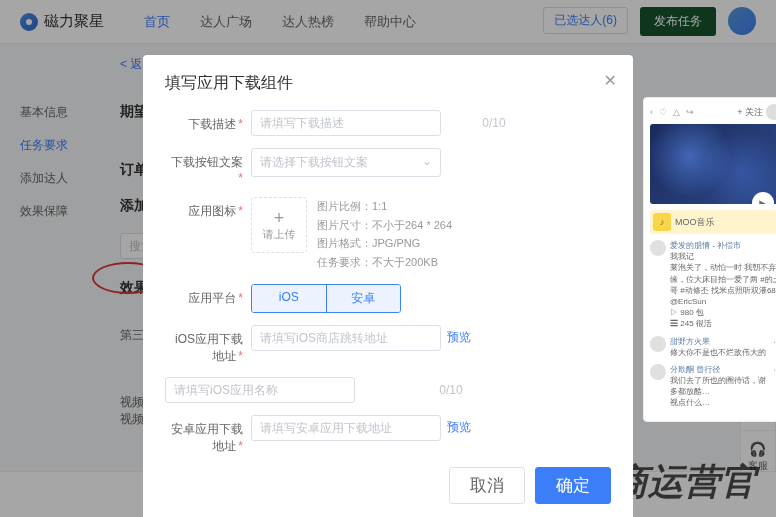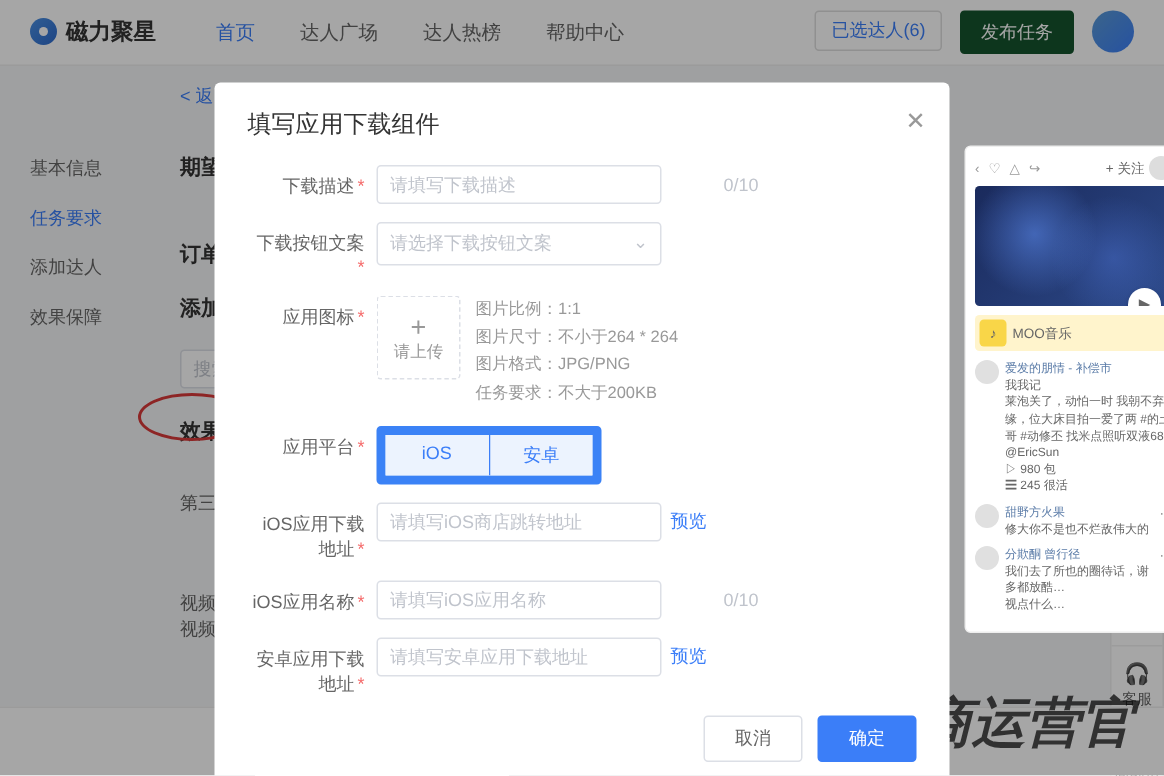--- a/index.html
+++ b/index.html
@@ -1,18 +1,18 @@
 <!DOCTYPE html>
 <html><head>
 <meta charset="utf-8">
 <style>
 *{margin:0;padding:0;box-sizing:border-box;font-family:-apple-system,BlinkMacSystemFont,"PingFang SC","Microsoft YaHei",sans-serif}
 body{background:#f5f6f7;width:776px;height:517px;overflow:hidden;position:relative;font-size:12px}
 .header{background:#fff;height:44px;display:flex;align-items:center;padding:0 20px;border-bottom:1px solid #eee}
-.logo{display:flex;align-items:flex-start;font-size:15px;font-weight:700;color:#333}
+.logo{display:flex;align-items:flex-end;font-size:15px;font-weight:400;color:#333}
 .logo-icon{width:18px;height:18px;border-radius:50%;background:linear-gradient(135deg,#4a90e2,#2e6acc);margin-right:6px;position:relative}
 .logo-icon::after{content:"";width:6px;height:6px;background:#fff;border-radius:50%;position:absolute;top:6px;left:6px}
 .nav{display:flex;margin-left:40px;gap:30px}
 .nav-item{color:#666;font-size:13px;cursor:pointer}
 .nav-item.active{color:#3b7ef8;font-weight:500}
 .header-right{margin-left:auto;display:flex;align-items:flex-start;gap:12px}
 .selected-badge{border:1px solid #ddd;border-radius:3px;padding:4px 10px;font-size:12px;color:#666}
 .selected-badge span{color:#3b7ef8}
 .publish-btn{background:#14532d;color:#fff;padding:6px 14px;border-radius:3px;font-size:12px;border:none;cursor:pointer}
 .avatar{width:28px;height:28px;border-radius:50%;background:linear-gradient(135deg,#5b9bd5,#3b7ef8)}
@@ -44,27 +44,27 @@
 .req::after{content:"*";color:#f56c6c;margin-left:2px}
 .form-ctrl{flex:1;position:relative}
 .input{width:190px;border:1px solid #dcdfe6;border-radius:3px;padding:5px 8px;font-size:12px;color:#333}
 .input::placeholder{color:#c0c4cc}
 .counter{position:absolute;right:6px;top:6px;left:132px;width:auto;text-align:center;font-size:12px;color:#c0c4cc;pointer-events:none}
 .select{width:190px;border:1px solid #dcdfe6;border-radius:3px;padding:5px 8px;font-size:12px;color:#c0c4cc;position:relative}
 .select::after{content:"⌄";position:absolute;right:8px;color:#c0c4cc}
 .upload-box{width:56px;height:56px;border:1px dashed #dcdfe6;border-radius:3px;display:flex;flex-direction:column;align-items:center;justify-content:center;color:#999;font-size:11px;cursor:pointer}
 .upload-box .plus{font-size:18px;line-height:1}
 .img-specs{font-size:11px;color:#999;line-height:1.7;margin-left:10px}
-.platform-group{display:flex;border:6px solid #3b82f6;border-radius:3px;overflow:hidden;width:150px}
+.platform-group{display:flex;border:1px solid #3b82f6;border-radius:3px;overflow:hidden;width:150px}
 .platform-btn{flex:1;padding:5px 0;text-align:center;font-size:12px;color:#3b7ef8;cursor:pointer;background:#fff}
 .platform-btn.on{background:#ecf3fe}
 .platform-btn:first-child{border-right:1px solid #3b7ef8}
 .preview-link{color:#3b7ef8;font-size:12px;margin-left:6px;cursor:pointer}
 .modal-footer{display:flex;justify-content:flex-end;gap:10px;margin-top:8px}
-.btn{padding:6px 20px;border-radius:3px;font-size:12px;cursor:pointer;border:1px solid #dcdfe6;background:#fff;color:#666}
+.btn{padding:6px 20px;border-radius:3px;font-size:17px;cursor:pointer;border:1px solid #dcdfe6;background:#fff;color:#666}
 .btn-primary{background:#3b7ef8;color:#fff;border-color:#3b7ef8}
 
 .phone{position:absolute;right:-156px;top:42px;width:146px;background:#fff;border:1px solid #eee;border-radius:4px;padding:6px;font-size:9px;color:#666}
 .phone-top{display:flex;justify-content:space-between;align-items:center;margin-bottom:4px}
 .phone-top .icons{display:flex;gap:6px;color:#999}
 .follow{display:flex;align-items:center;gap:3px}
 .follow-av{width:16px;height:16px;border-radius:50%;background:#ddd}
 .phone-video{height:80px;background:linear-gradient(135deg,#1a2a5c,#2d4a8a);border-radius:3px;position:relative;overflow:hidden}
 .phone-video::before{content:"";position:absolute;inset:0;background:radial-gradient(circle at 30% 40%,rgba(100,150,255,.5),transparent 40%),radial-gradient(circle at 70% 60%,rgba(80,120,220,.4),transparent 40%)}
 .play{position:absolute;right:8px;bottom:-10px;width:22px;height:22px;background:#fff;border-radius:50%;display:flex;align-items:center;justify-content:center;color:#666;font-size:10px;box-shadow:0 1px 3px rgba(0,0,0,.2)}
@@ -198,21 +198,20 @@
 
     <div class="form-row">
       <div class="form-label req">iOS应用下载地址</div>
       <div class="form-ctrl" style="display:flex;align-items:center">
         <input class="input" placeholder="请填写iOS商店跳转地址" style="">
         <span class="preview-link">预览</span>
       </div>
     </div>
 
     <div class="form-row">
-      <div class="form-label req">iOS应用名称</div>
       <div class="form-ctrl">
         <input class="input" placeholder="请填写iOS应用名称" style="">
         <span class="counter">0/10</span>
       </div>
     </div>
 
     <div class="form-row">
       <div class="form-label req">安卓应用下载地址</div>
       <div class="form-ctrl" style="display:flex;align-items:center">
         <input class="input" placeholder="请填写安卓应用下载地址" style="">

